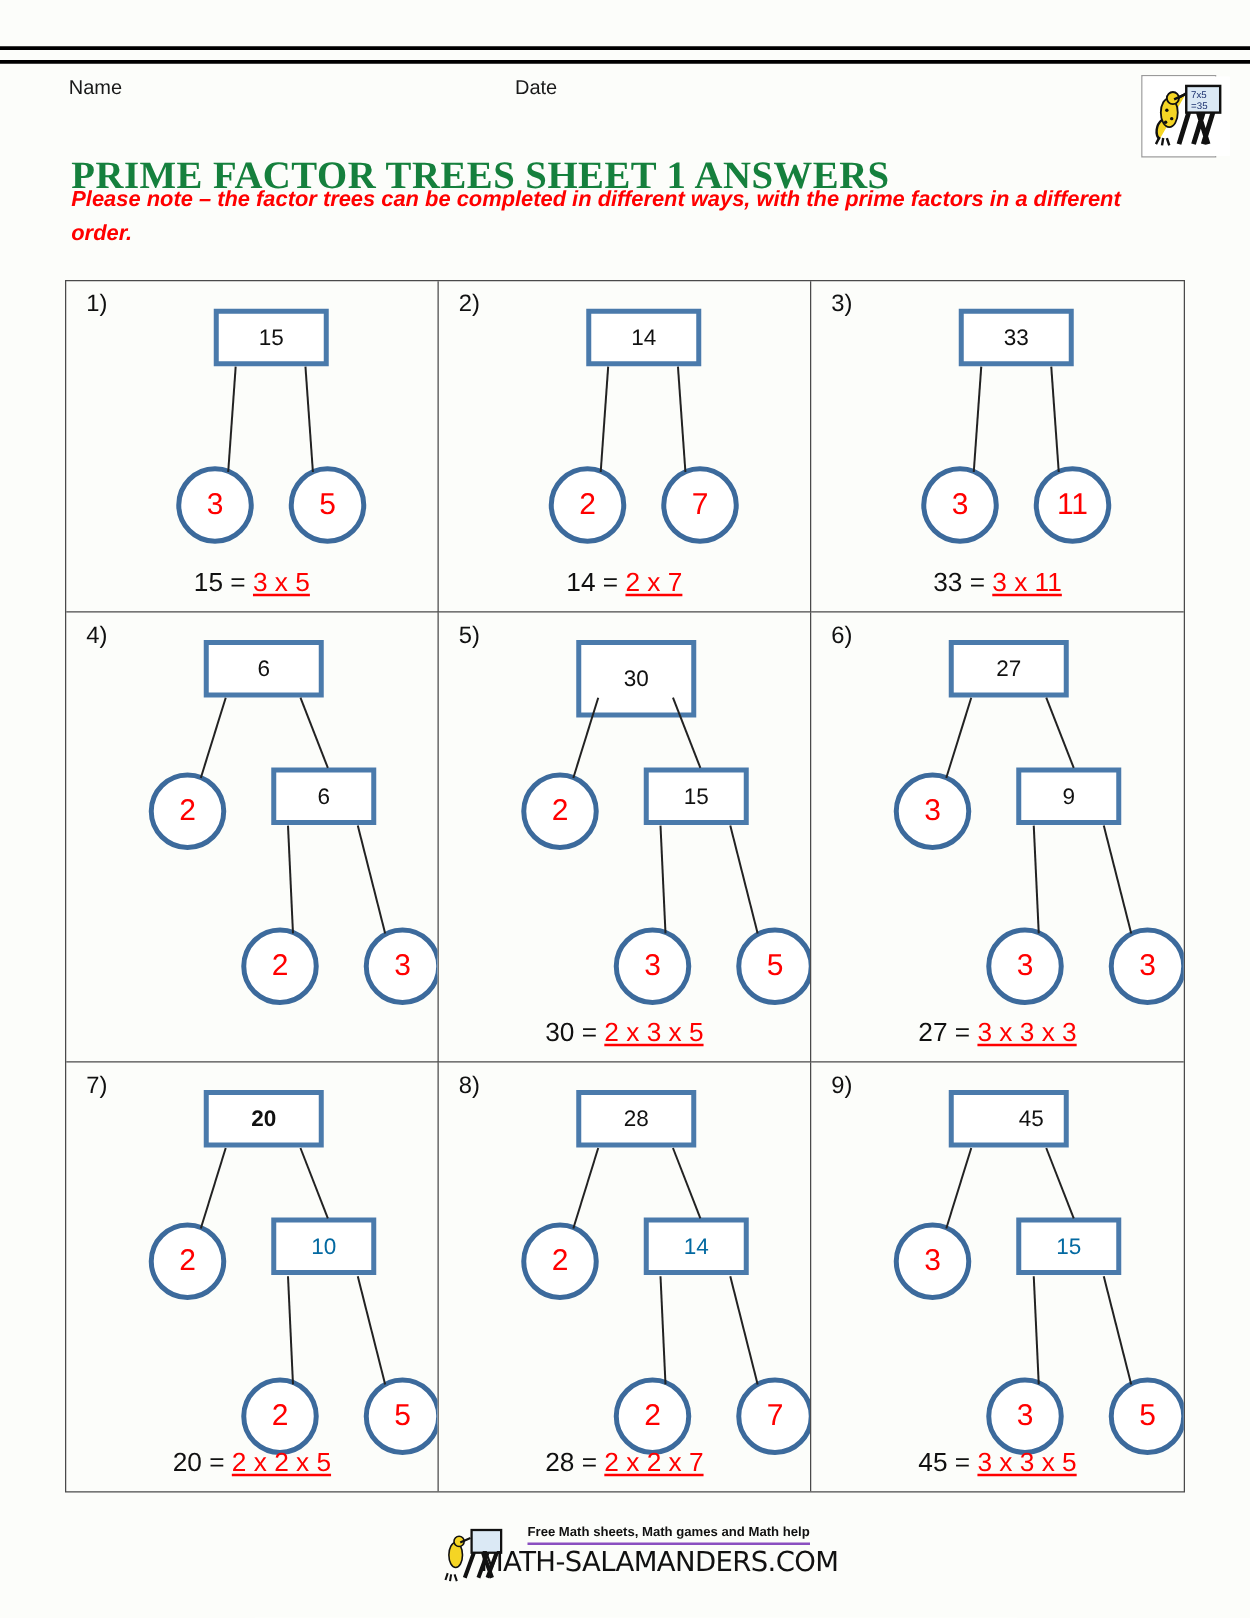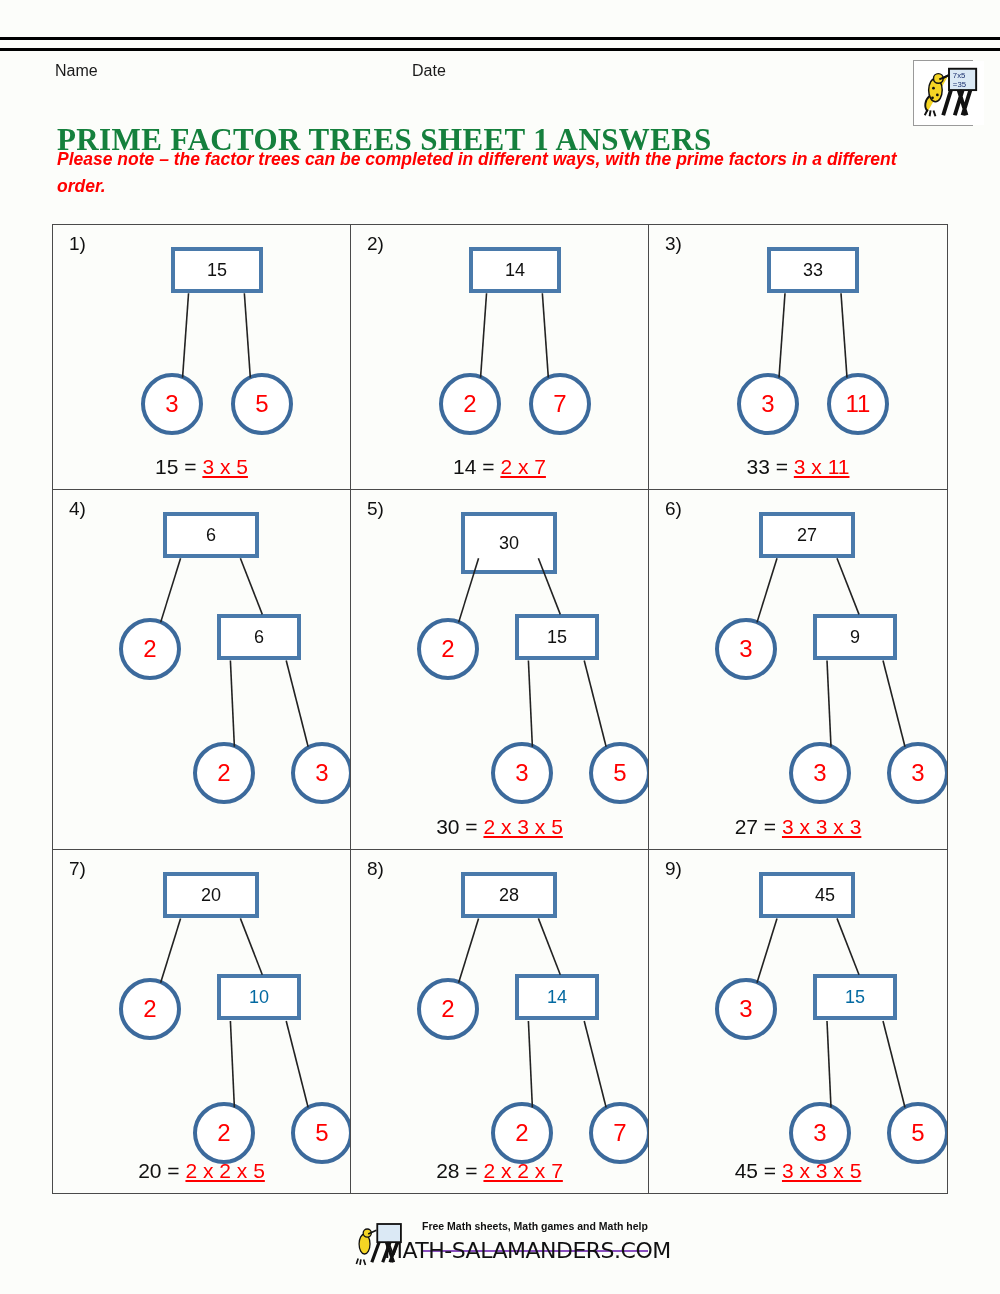--- a/index.html
+++ b/index.html
@@ -58,21 +58,21 @@
     box-sizing: border-box;
   }
   #footer-logo-wrap {
     position: absolute; left: 350px; top: 1218px;
     width: 300px; height: 52px;
   }
   #footer-tagline {
     position: absolute; left: 72px; top: 2px;
     font-size: 10.5px; font-weight: bold; color: #111;
     white-space: nowrap;
-    padding-bottom: 18px;
+    padding-bottom: 2px;
     border-bottom: 2px solid #8a4fc0;
   }
   #footer-wordmark {
     position: absolute; left: 34px; top: 20px;
     font-family: "DejaVu Sans", sans-serif;
     font-size: 22px; font-weight: normal; color: #111;
     letter-spacing: -0.5px;
     white-space: nowrap;
   }
 
@@ -257,21 +257,21 @@
       <svg class="branch-svg" viewBox="0 0 298 358" preserveAspectRatio="none">
         <line x1="128" y1="68" x2="108" y2="132" stroke="#222" stroke-width="1.6"></line>
         <line x1="188" y1="68" x2="210" y2="124" stroke="#222" stroke-width="1.6"></line>
         <line x1="178" y1="170" x2="182" y2="256" stroke="#222" stroke-width="1.6"></line>
         <line x1="234" y1="170" x2="256" y2="256" stroke="#222" stroke-width="1.6"></line>
       </svg>
       <div class="answer"><span>27 = </span><span class="rhs">3 x 3 x 3</span></div>
     </div>
     <div class="cell">
       <div class="cell-index">7)</div>
-      <div class="node-box" style="left: 110px; top: 22px; width: 96px; height: 46px;">20</div>
+      <div class="node-box" style="left: 110px; top: 22px; width: 96px; height: 46px; font-weight: bold;">20</div>
       <div class="node-circle" style="left: 66px; top: 128px;">2</div>
       <div class="node-box red" style="left: 164px; top: 124px; width: 84px; height: 46px;">10</div>
       <div class="node-circle" style="left: 140px; top: 252px;">2</div>
       <div class="node-circle" style="left: 238px; top: 252px;">5</div>
       <svg class="branch-svg" viewBox="0 0 298 341" preserveAspectRatio="none">
         <line x1="128" y1="68" x2="108" y2="132" stroke="#222" stroke-width="1.6"></line>
         <line x1="188" y1="68" x2="210" y2="124" stroke="#222" stroke-width="1.6"></line>
         <line x1="178" y1="170" x2="182" y2="256" stroke="#222" stroke-width="1.6"></line>
         <line x1="234" y1="170" x2="256" y2="256" stroke="#222" stroke-width="1.6"></line>
       </svg>

